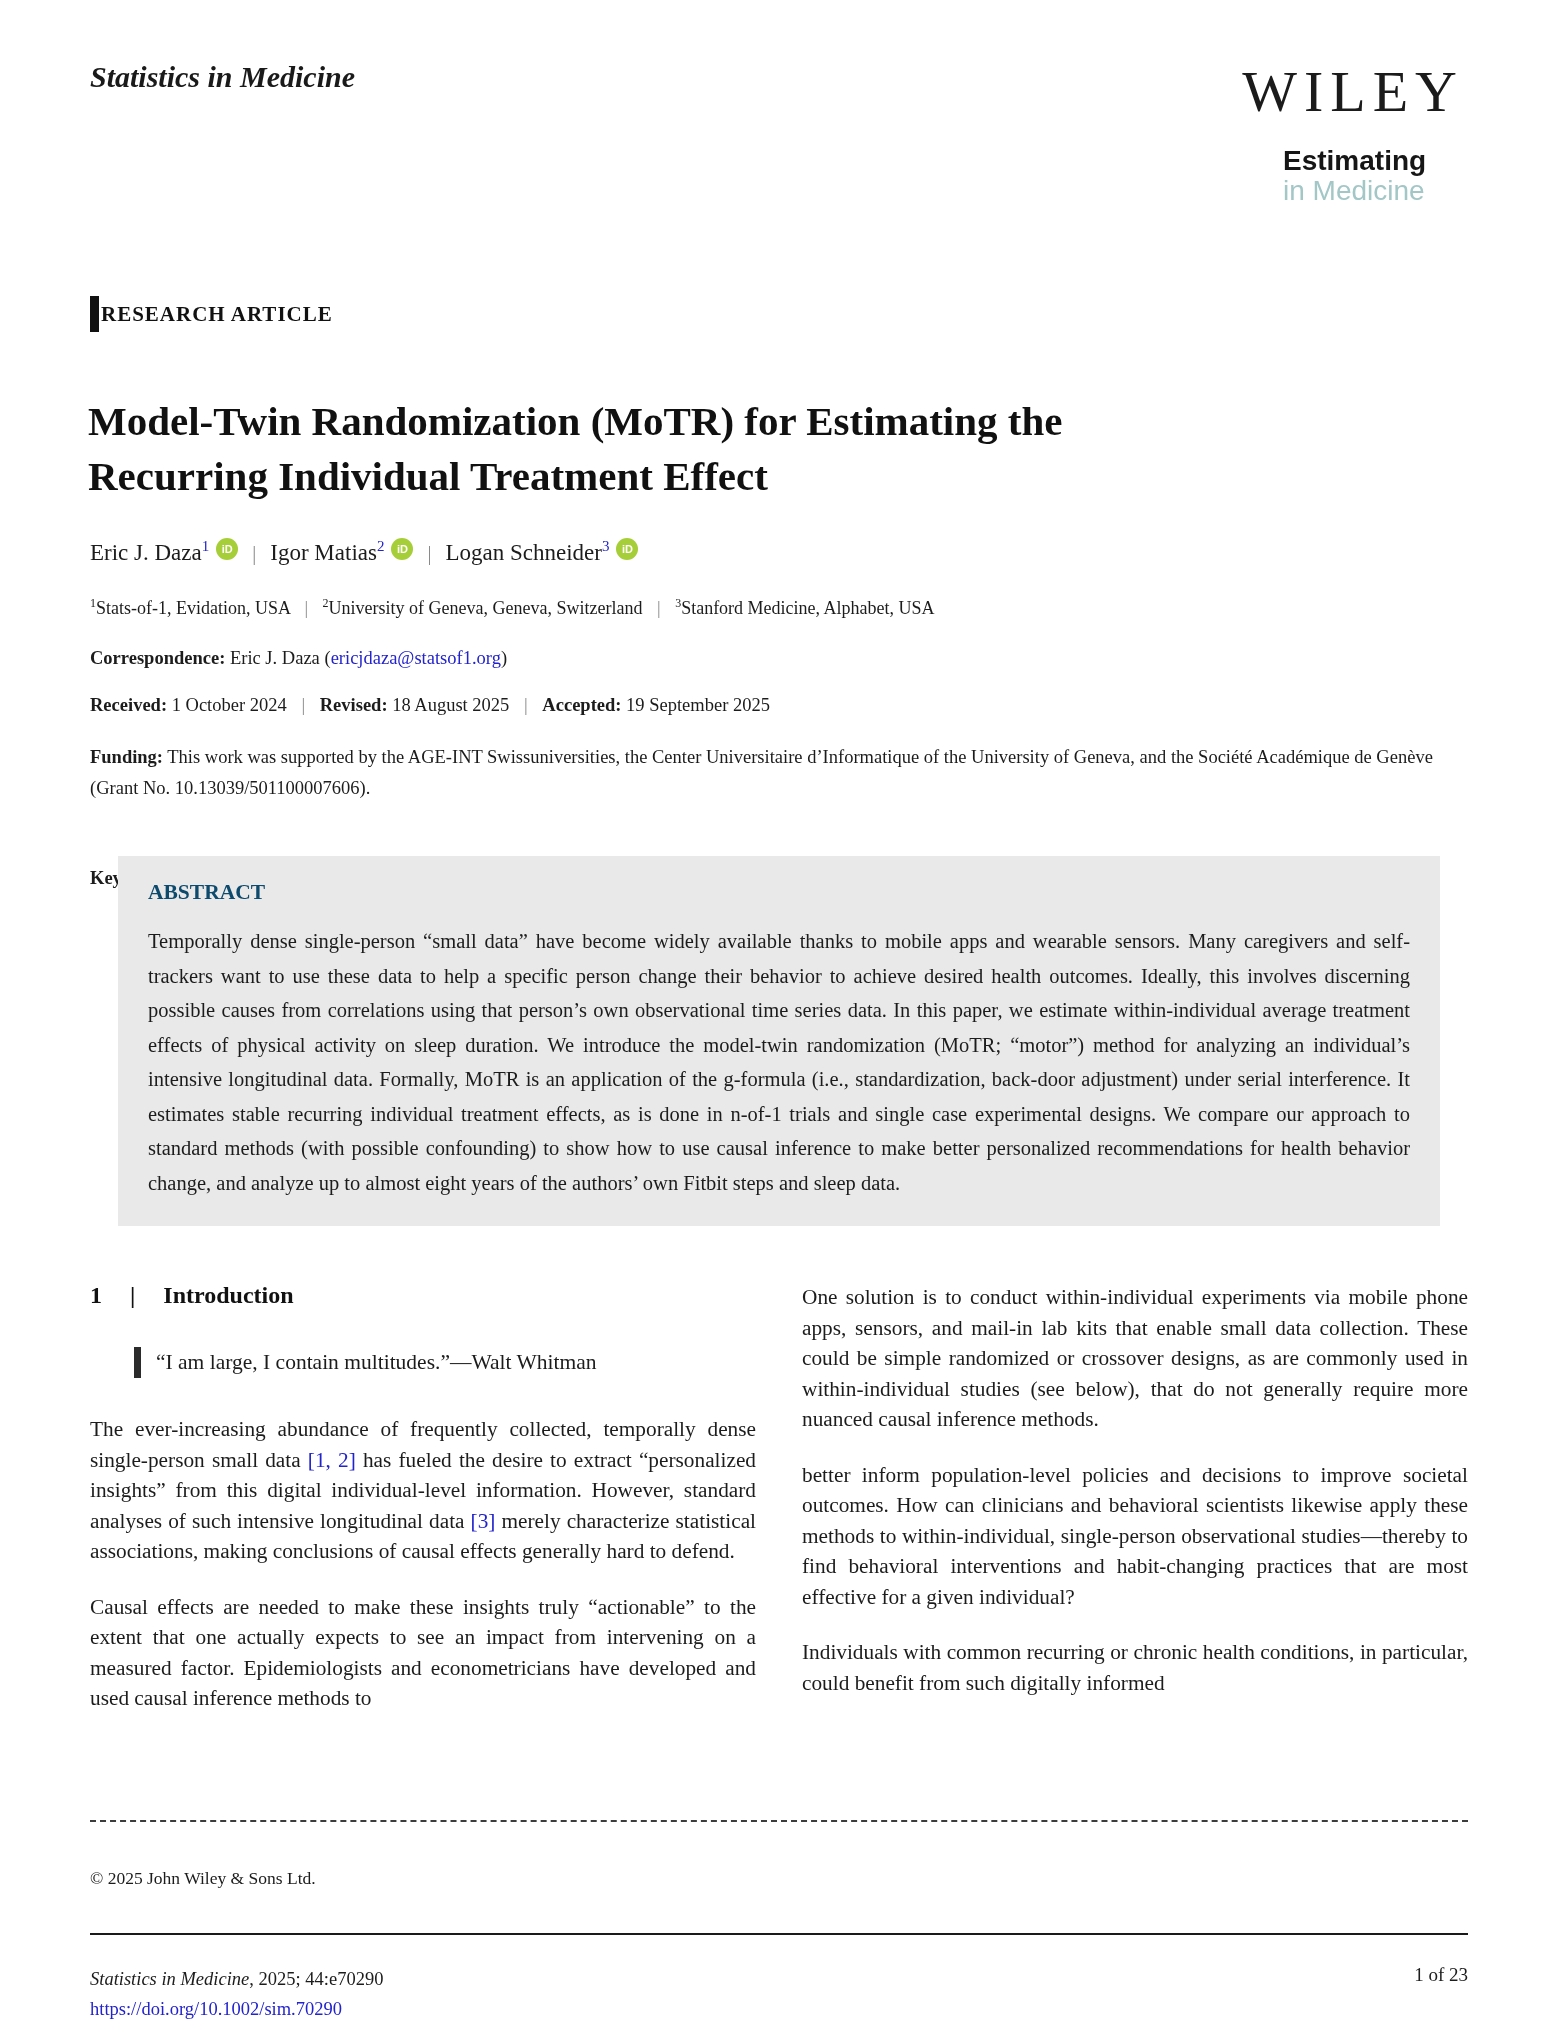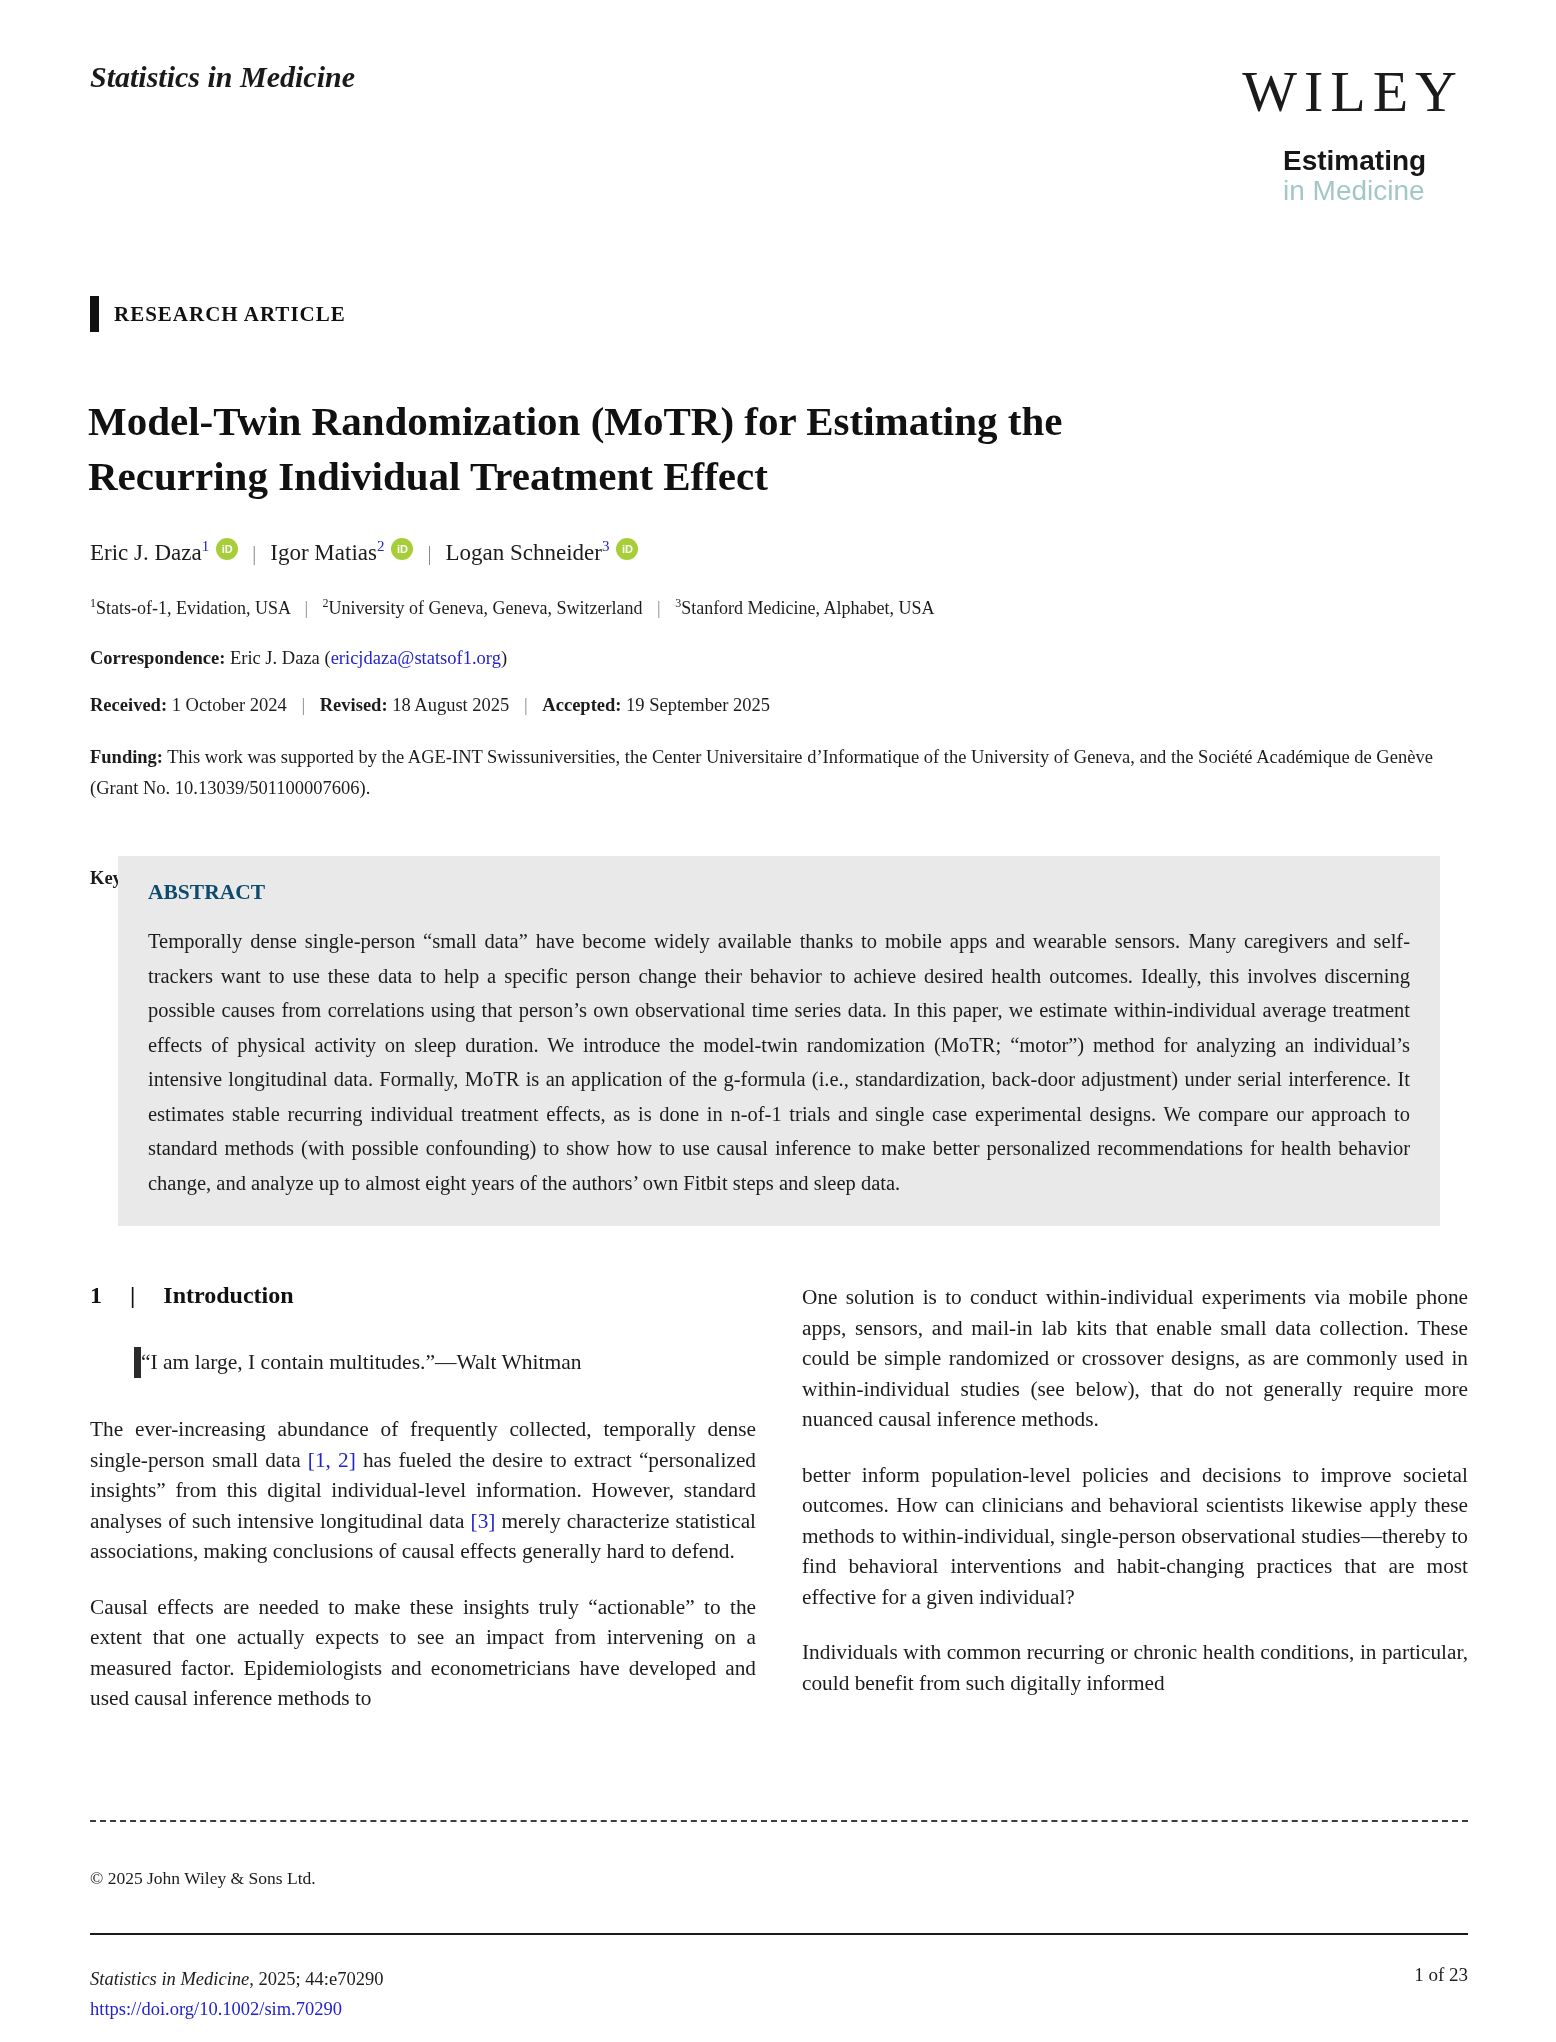--- a/index.html
+++ b/index.html
@@ -27,21 +27,21 @@
   .brand-block {
     position: absolute; left: 1283px; top: 146px;
     font-family: "Liberation Sans", sans-serif;
     font-size: 28px; line-height: 30px;
   }
   .brand-line1 { color: #161616; font-weight: 600; }
   .brand-line2 { color: #a3c6c6; font-weight: 500; }
   
   .article-type {
     position: absolute; left: 90px; top: 296px;
-    display: flex; align-items: center; gap: 15px;
+    display: flex; align-items: center; gap: 2px;
   }
   .article-type-bar { width: 9px; height: 36px; background: #111; }
   .article-type-label {
     font-size: 21px; font-weight: bold; letter-spacing: 1px; color: #111;
   }
   
   .article-title {
     position: absolute; left: 88px; top: 394px; width: 1300px;
     font-size: 41px; font-weight: bold; line-height: 55px; color: #111;
   }
@@ -92,21 +92,21 @@
   }
   .col { flex: 1 1 0; }
   .section-heading {
     display: flex; align-items: baseline;
     font-size: 24px; font-weight: bold; color: #111;
   }
   .section-number { margin-right: 28px; }
   .section-pipe { margin-right: 28px; font-weight: bold; }
   .quote-row {
     margin: 38px 0 36px 44px;
-    display: flex; align-items: center; 
+    display: flex; align-items: center; gap: 15px;
     font-size: 21.5px; color: #1c1c1c;
   }
   .quote-bar { width: 7px; height: 31px; background: #2b2b2b; flex: 0 0 auto; }
   .body-para {
     font-size: 21.3px; line-height: 30.5px; color: #1c1c1c;
     text-align: justify; margin-bottom: 25px;
   }
   .cite { color: #2323cd; }
   
   .dashed-rule {

